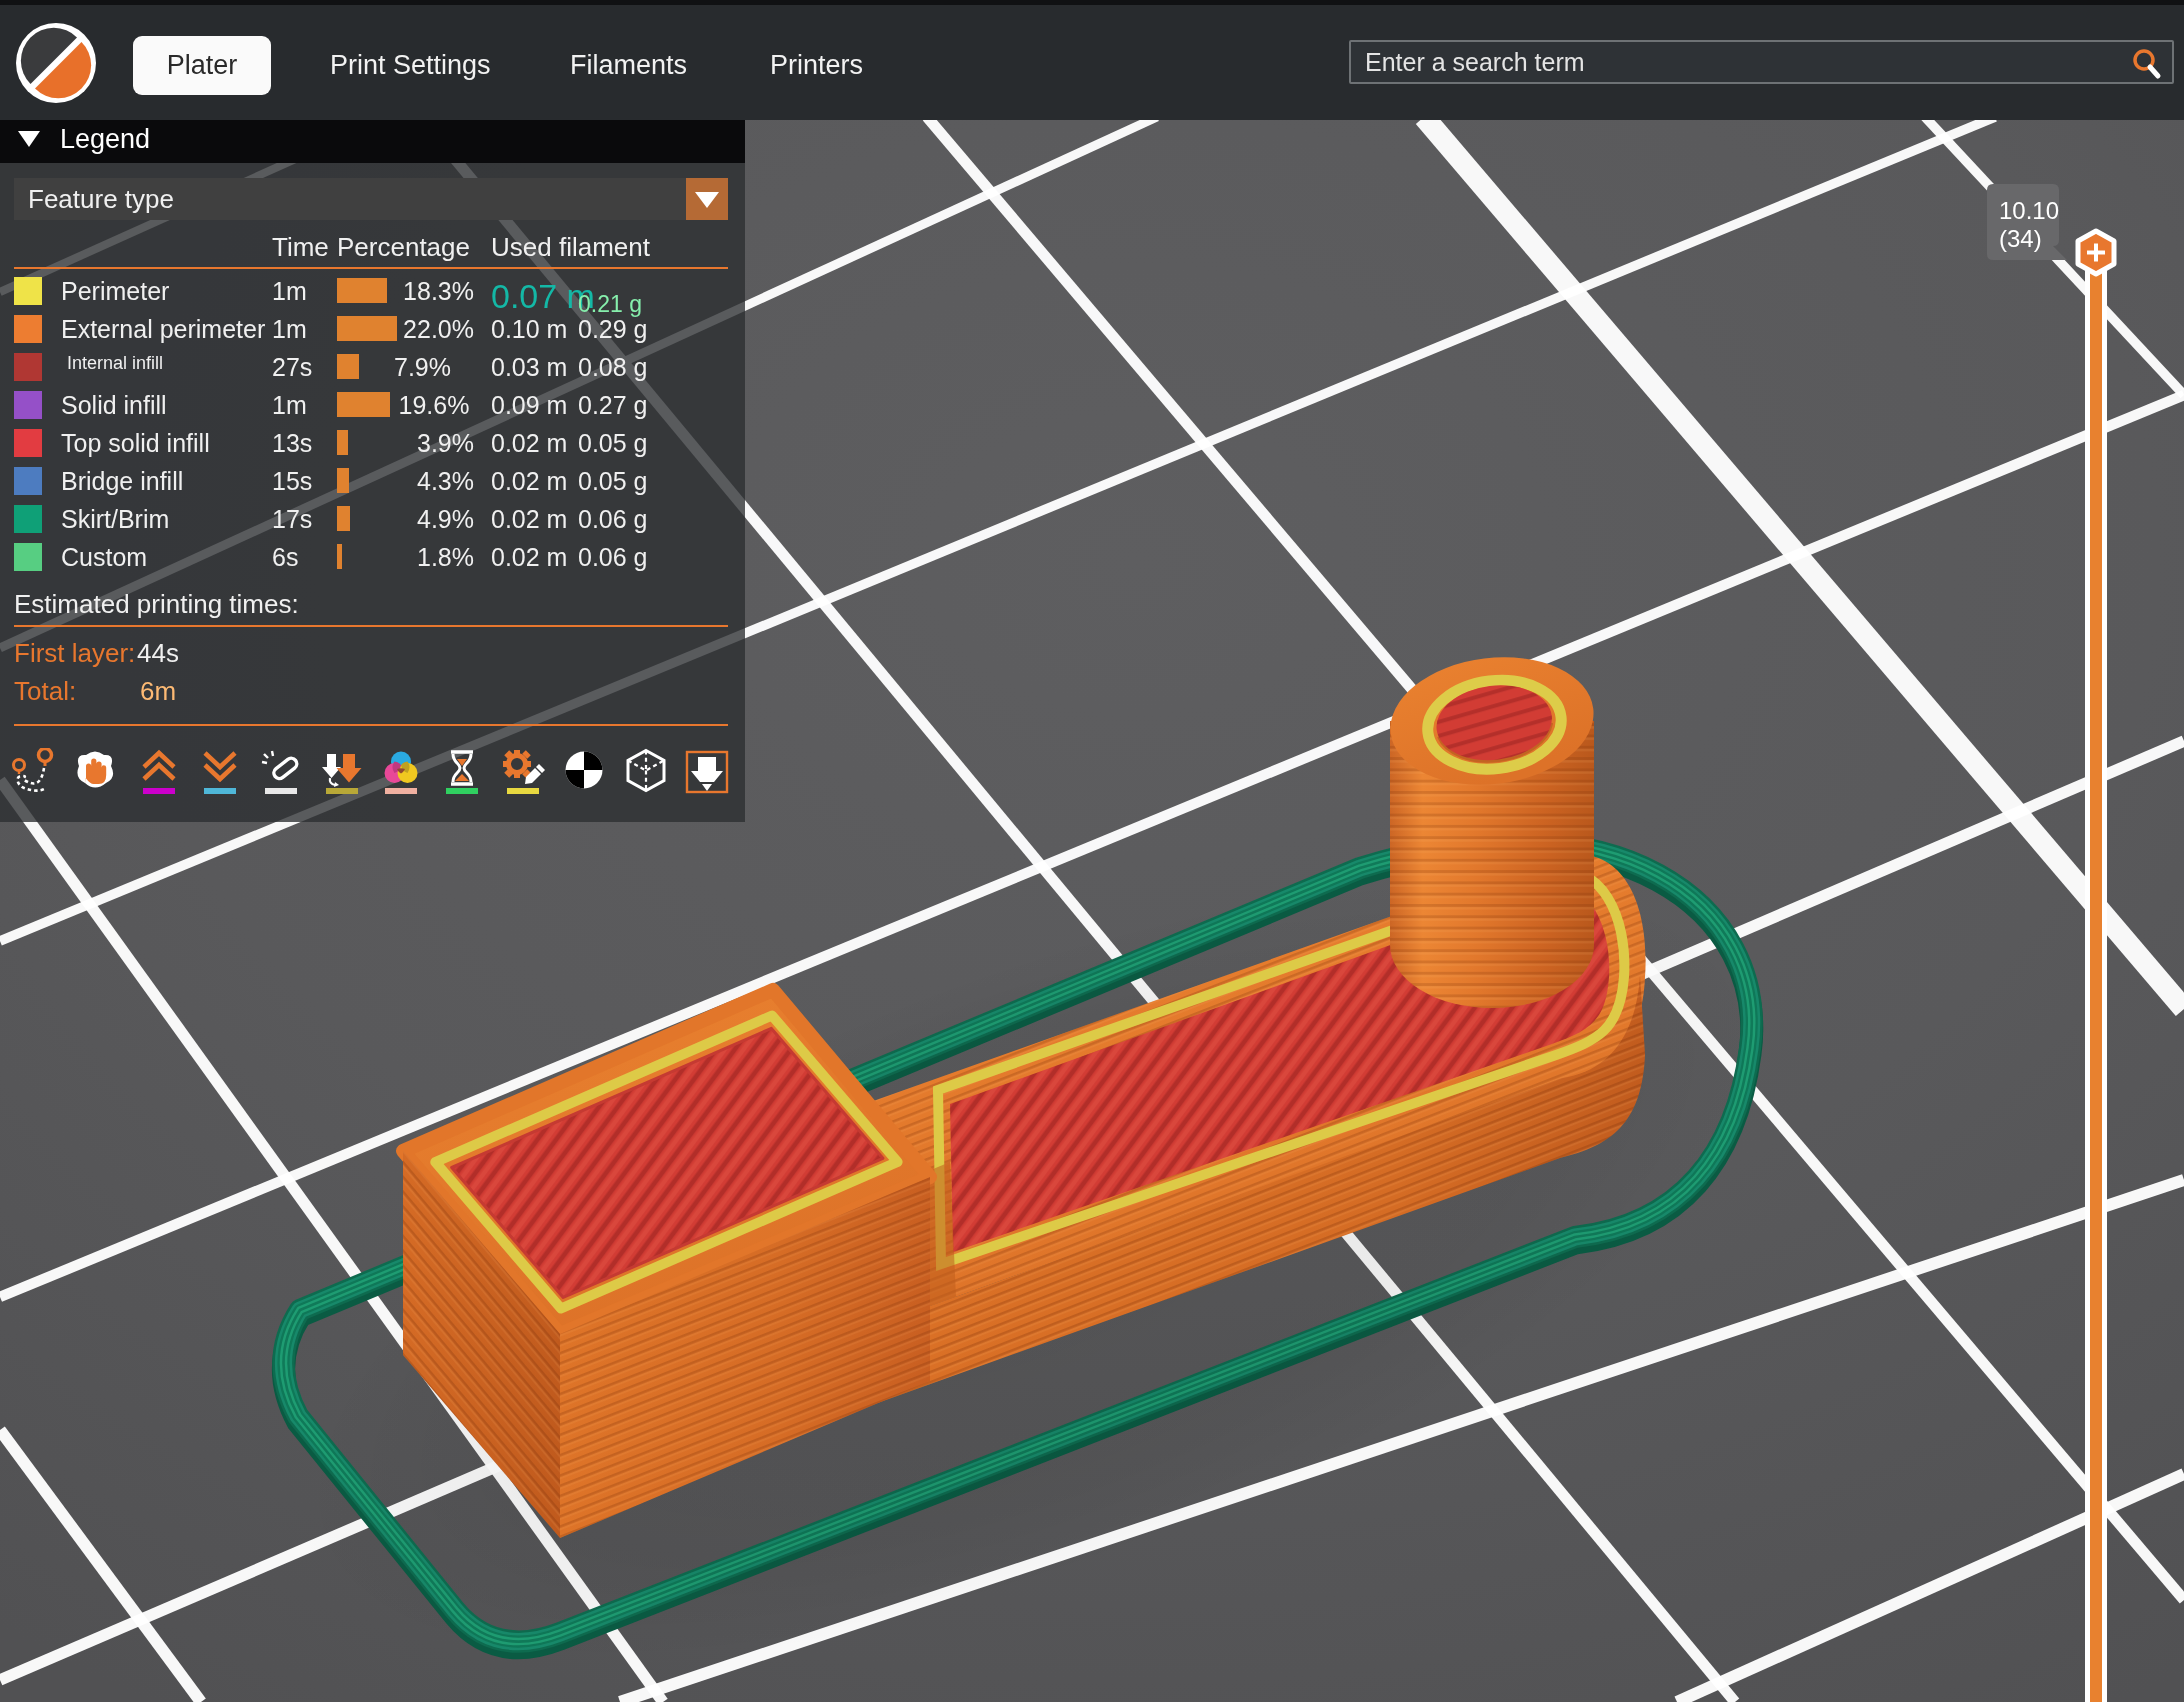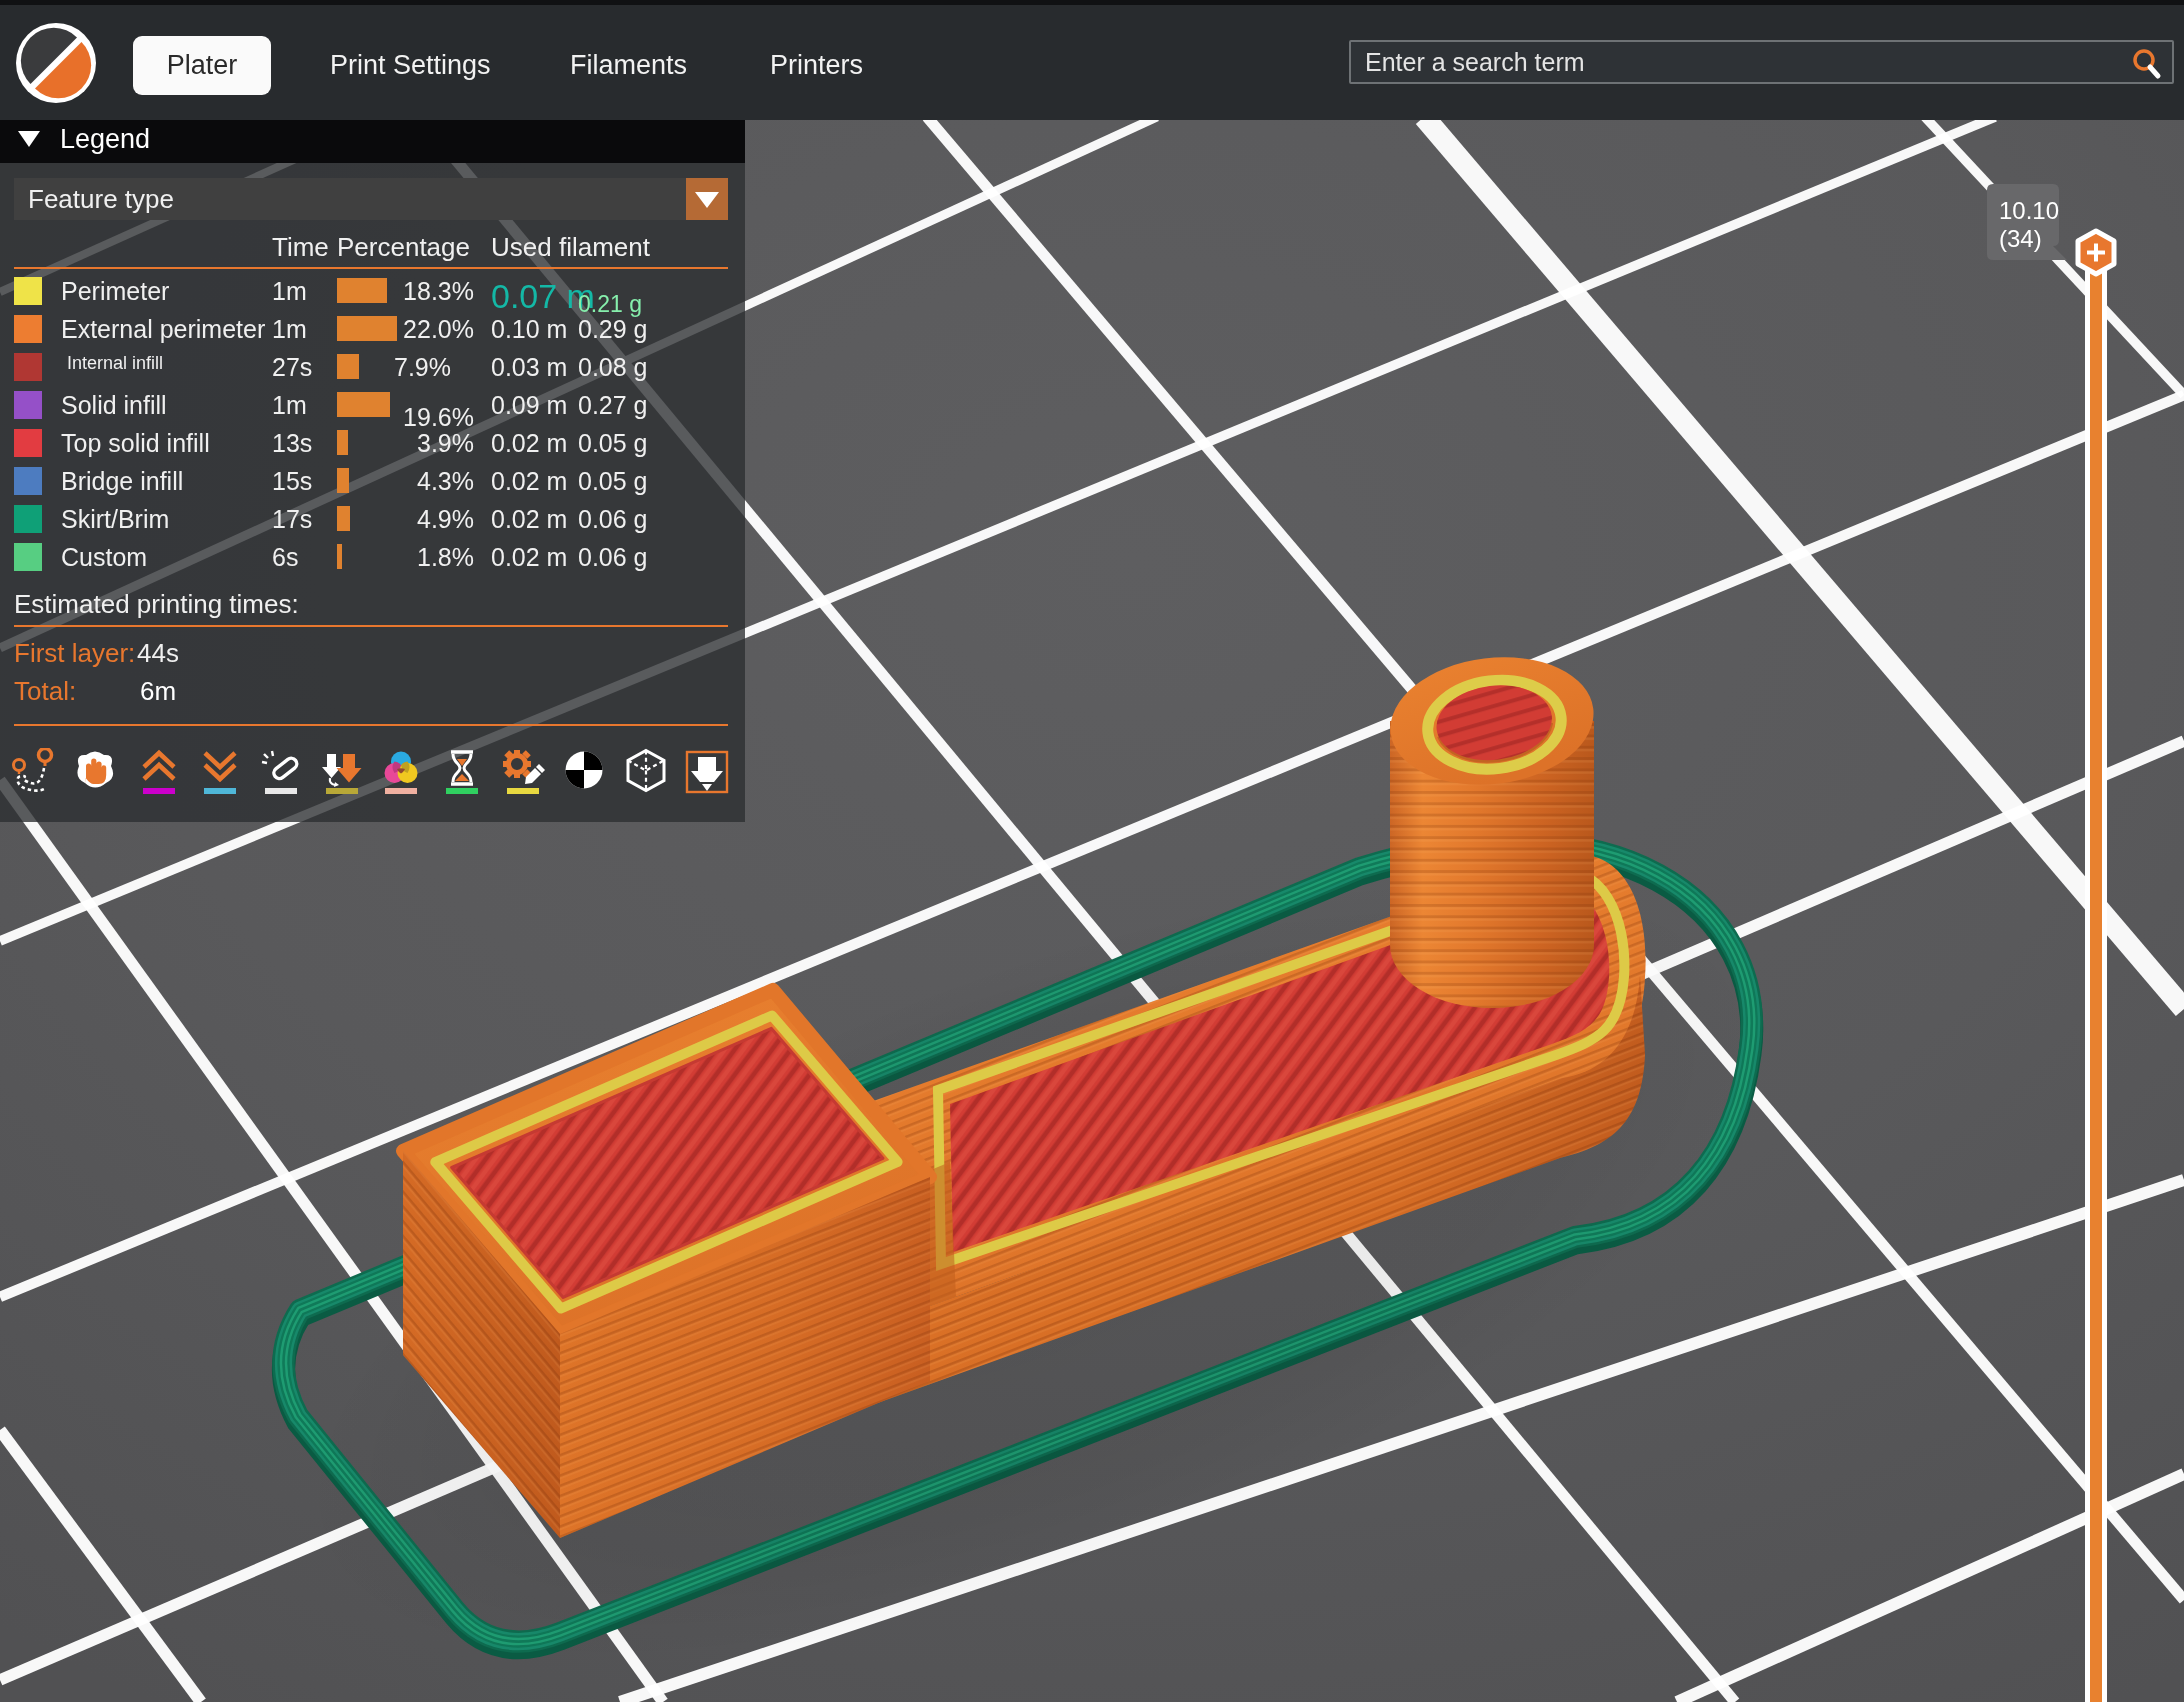--- a/index.html
+++ b/index.html
@@ -185,21 +185,21 @@
 <div style="position:absolute;left:337px;top:5px;width:21.5px;height:25px;background:#e0822f"></div>
 <div style="position:absolute;left:394px;top:4px;width:80px;font-size:25px;color:#f0f0f0">7.9%</div>
 <div style="position:absolute;left:491px;top:4px;font-size:25px;color:#f0f0f0">0.03 m</div>
 <div style="position:absolute;left:578px;top:4px;font-size:25px;color:#f0f0f0">0.08 g</div>
 </div>
 <div style="position:absolute;left:0;top:267px;width:745px;height:38px">
 <div style="position:absolute;left:14px;top:4px;width:28px;height:28px;background:#9550c8"></div>
 <div style="position:absolute;left:61px;top:4px;font-size:25px;color:#f0f0f0">Solid infill</div>
 <div style="position:absolute;left:272px;top:4px;font-size:25px;color:#f0f0f0">1m</div>
 <div style="position:absolute;left:337px;top:5px;width:53px;height:25px;background:#e0822f"></div>
-<div style="position:absolute;left:394px;top:16px;width:80px;text-align:right;font-size:25px;color:#f0f0f0">19.6%</div>
+<div style="position:absolute;left:394px;top:4px;width:80px;text-align:center;font-size:25px;color:#f0f0f0">19.6%</div>
 <div style="position:absolute;left:491px;top:4px;font-size:25px;color:#f0f0f0">0.09 m</div>
 <div style="position:absolute;left:578px;top:4px;font-size:25px;color:#f0f0f0">0.27 g</div>
 </div>
 <div style="position:absolute;left:0;top:305px;width:745px;height:38px">
 <div style="position:absolute;left:14px;top:4px;width:28px;height:28px;background:#e23c41"></div>
 <div style="position:absolute;left:61px;top:4px;font-size:25px;color:#f0f0f0">Top solid infill</div>
 <div style="position:absolute;left:272px;top:4px;font-size:25px;color:#f0f0f0">13s</div>
 <div style="position:absolute;left:337px;top:5px;width:10.6px;height:25px;background:#e0822f"></div>
 <div style="position:absolute;left:394px;top:4px;width:80px;text-align:right;font-size:25px;color:#f0f0f0">3.9%</div>
 <div style="position:absolute;left:491px;top:4px;font-size:25px;color:#f0f0f0">0.02 m</div>
@@ -230,21 +230,21 @@
 <div style="position:absolute;left:337px;top:5px;width:4.9px;height:25px;background:#e0822f"></div>
 <div style="position:absolute;left:394px;top:4px;width:80px;text-align:right;font-size:25px;color:#f0f0f0">1.8%</div>
 <div style="position:absolute;left:491px;top:4px;font-size:25px;color:#f0f0f0">0.02 m</div>
 <div style="position:absolute;left:578px;top:4px;font-size:25px;color:#f0f0f0">0.06 g</div>
 </div>
   <div style="position:absolute;left:14px;top:469px;font-size:26px;color:#f0f0f0">Estimated printing times:</div>
   <div style="position:absolute;left:14px;top:505px;width:714px;height:0;border-top:2px solid #e8772e"></div>
   <div style="position:absolute;left:14px;top:518px;font-size:26px;color:#e8772e">First layer:</div>
   <div style="position:absolute;left:137px;top:518px;font-size:26px;color:#f0f0f0">44s</div>
   <div style="position:absolute;left:14px;top:556px;font-size:26px;color:#e8772e">Total:</div>
-  <div style="position:absolute;left:140px;top:556px;font-size:26px;color:#ffffff">6m</div>
+  <div style="position:absolute;left:140px;top:556px;font-size:26px;color:#fdba74">6m</div>
   <div style="position:absolute;left:14px;top:604px;width:714px;height:0;border-top:2px solid #e8772e"></div>
   <svg style="position:absolute;left:10px;top:628px" width="44" height="48" viewBox="0 0 44 48">
       <circle cx="9" cy="17" r="5.5" fill="none" stroke="#e8772e" stroke-width="3"></circle>
       <path d="M 9,22 l 0,4" stroke="#e8772e" stroke-width="2.5"></path>
       <circle cx="35" cy="7" r="6.5" fill="none" stroke="#e8772e" stroke-width="3.5"></circle>
       <path d="M 35,13 l 0,5" stroke="#e8772e" stroke-width="3"></path>
       <path d="M 34,20 C 32,34 26,38 18,34 C 8,30 20,28 12,28 C 4,28 8,38 14,40 C 22,43 30,44 36,40" fill="none" stroke="#fff" stroke-width="2.6" stroke-dasharray="3.5 3"></path>
     </svg>
 <svg style="position:absolute;left:73px;top:628px" width="44" height="48" viewBox="0 0 44 48">
       <path d="M 6,18 Q 2,6 13,7 Q 22,0 31,7 Q 42,6 38,18 Q 44,30 33,35 Q 22,44 12,35 Q 1,30 6,18 Z" fill="#fff"></path>

